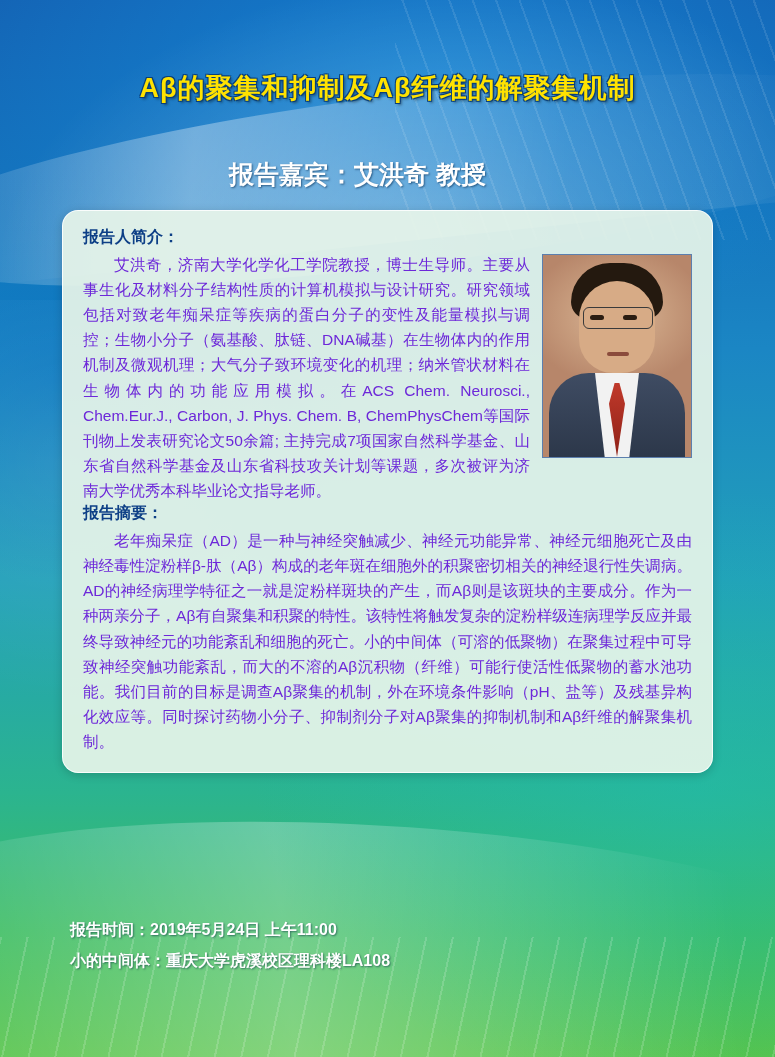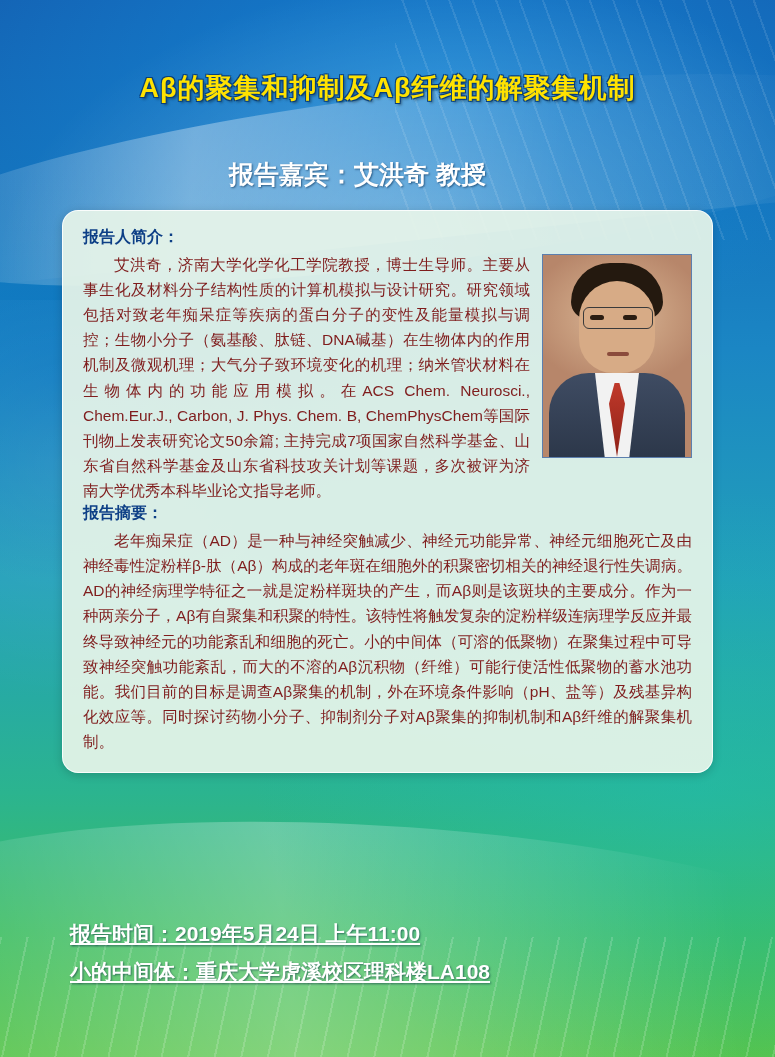--- a/index.html
+++ b/index.html
@@ -59,21 +59,21 @@
     border-radius:16px;
     box-shadow:0 2px 10px rgba(0,0,0,0.18);
     padding:16px 20px 18px 20px;
     box-sizing:border-box;
   }
   .sec-head{
     font-size:16px;font-weight:bold;color:#0d3f86;
     margin:0 0 4px 0;
   }
   .body-text{
-    font-size:15.5px;line-height:1.62;color:#7f1d1d;
+    font-size:15.5px;line-height:1.62;color:#6d28d9;
     text-align:justify;
     margin:0;
   }
   .indent{text-indent:2em;}
   .photo{
     float:right;
     width:148px;height:202px;
     margin:2px 0 4px 12px;
     border:1px solid #5c7fae;
     background:
@@ -106,24 +106,23 @@
   .photo .tie{
     position:absolute;left:66px;top:128px;width:16px;height:74px;
     background:linear-gradient(180deg,#c0392b,#8e2117);
     clip-path:polygon(35% 0,65% 0,100% 28%,50% 100%,0 28%);
   }
 
   .footer{
     position:absolute;left:70px;top:920px;width:660px;
   }
   .foot-line{
-    font-size:21px;font-weight:bold;color:#ffffff;
+    font-size:16px;font-weight:bold;color:#ffffff;
     text-shadow:1px 1px 2px rgba(0,40,60,0.55);
     margin-bottom:10px;
-    text-decoration:underline;
   }
   .clearfix::after{content:"";display:block;clear:both;}
 </style>
 </head>
 <body>
 
 <div class="poster">
 
   <div class="swoosh sw1"></div>
   <div class="swoosh sw2"></div>

